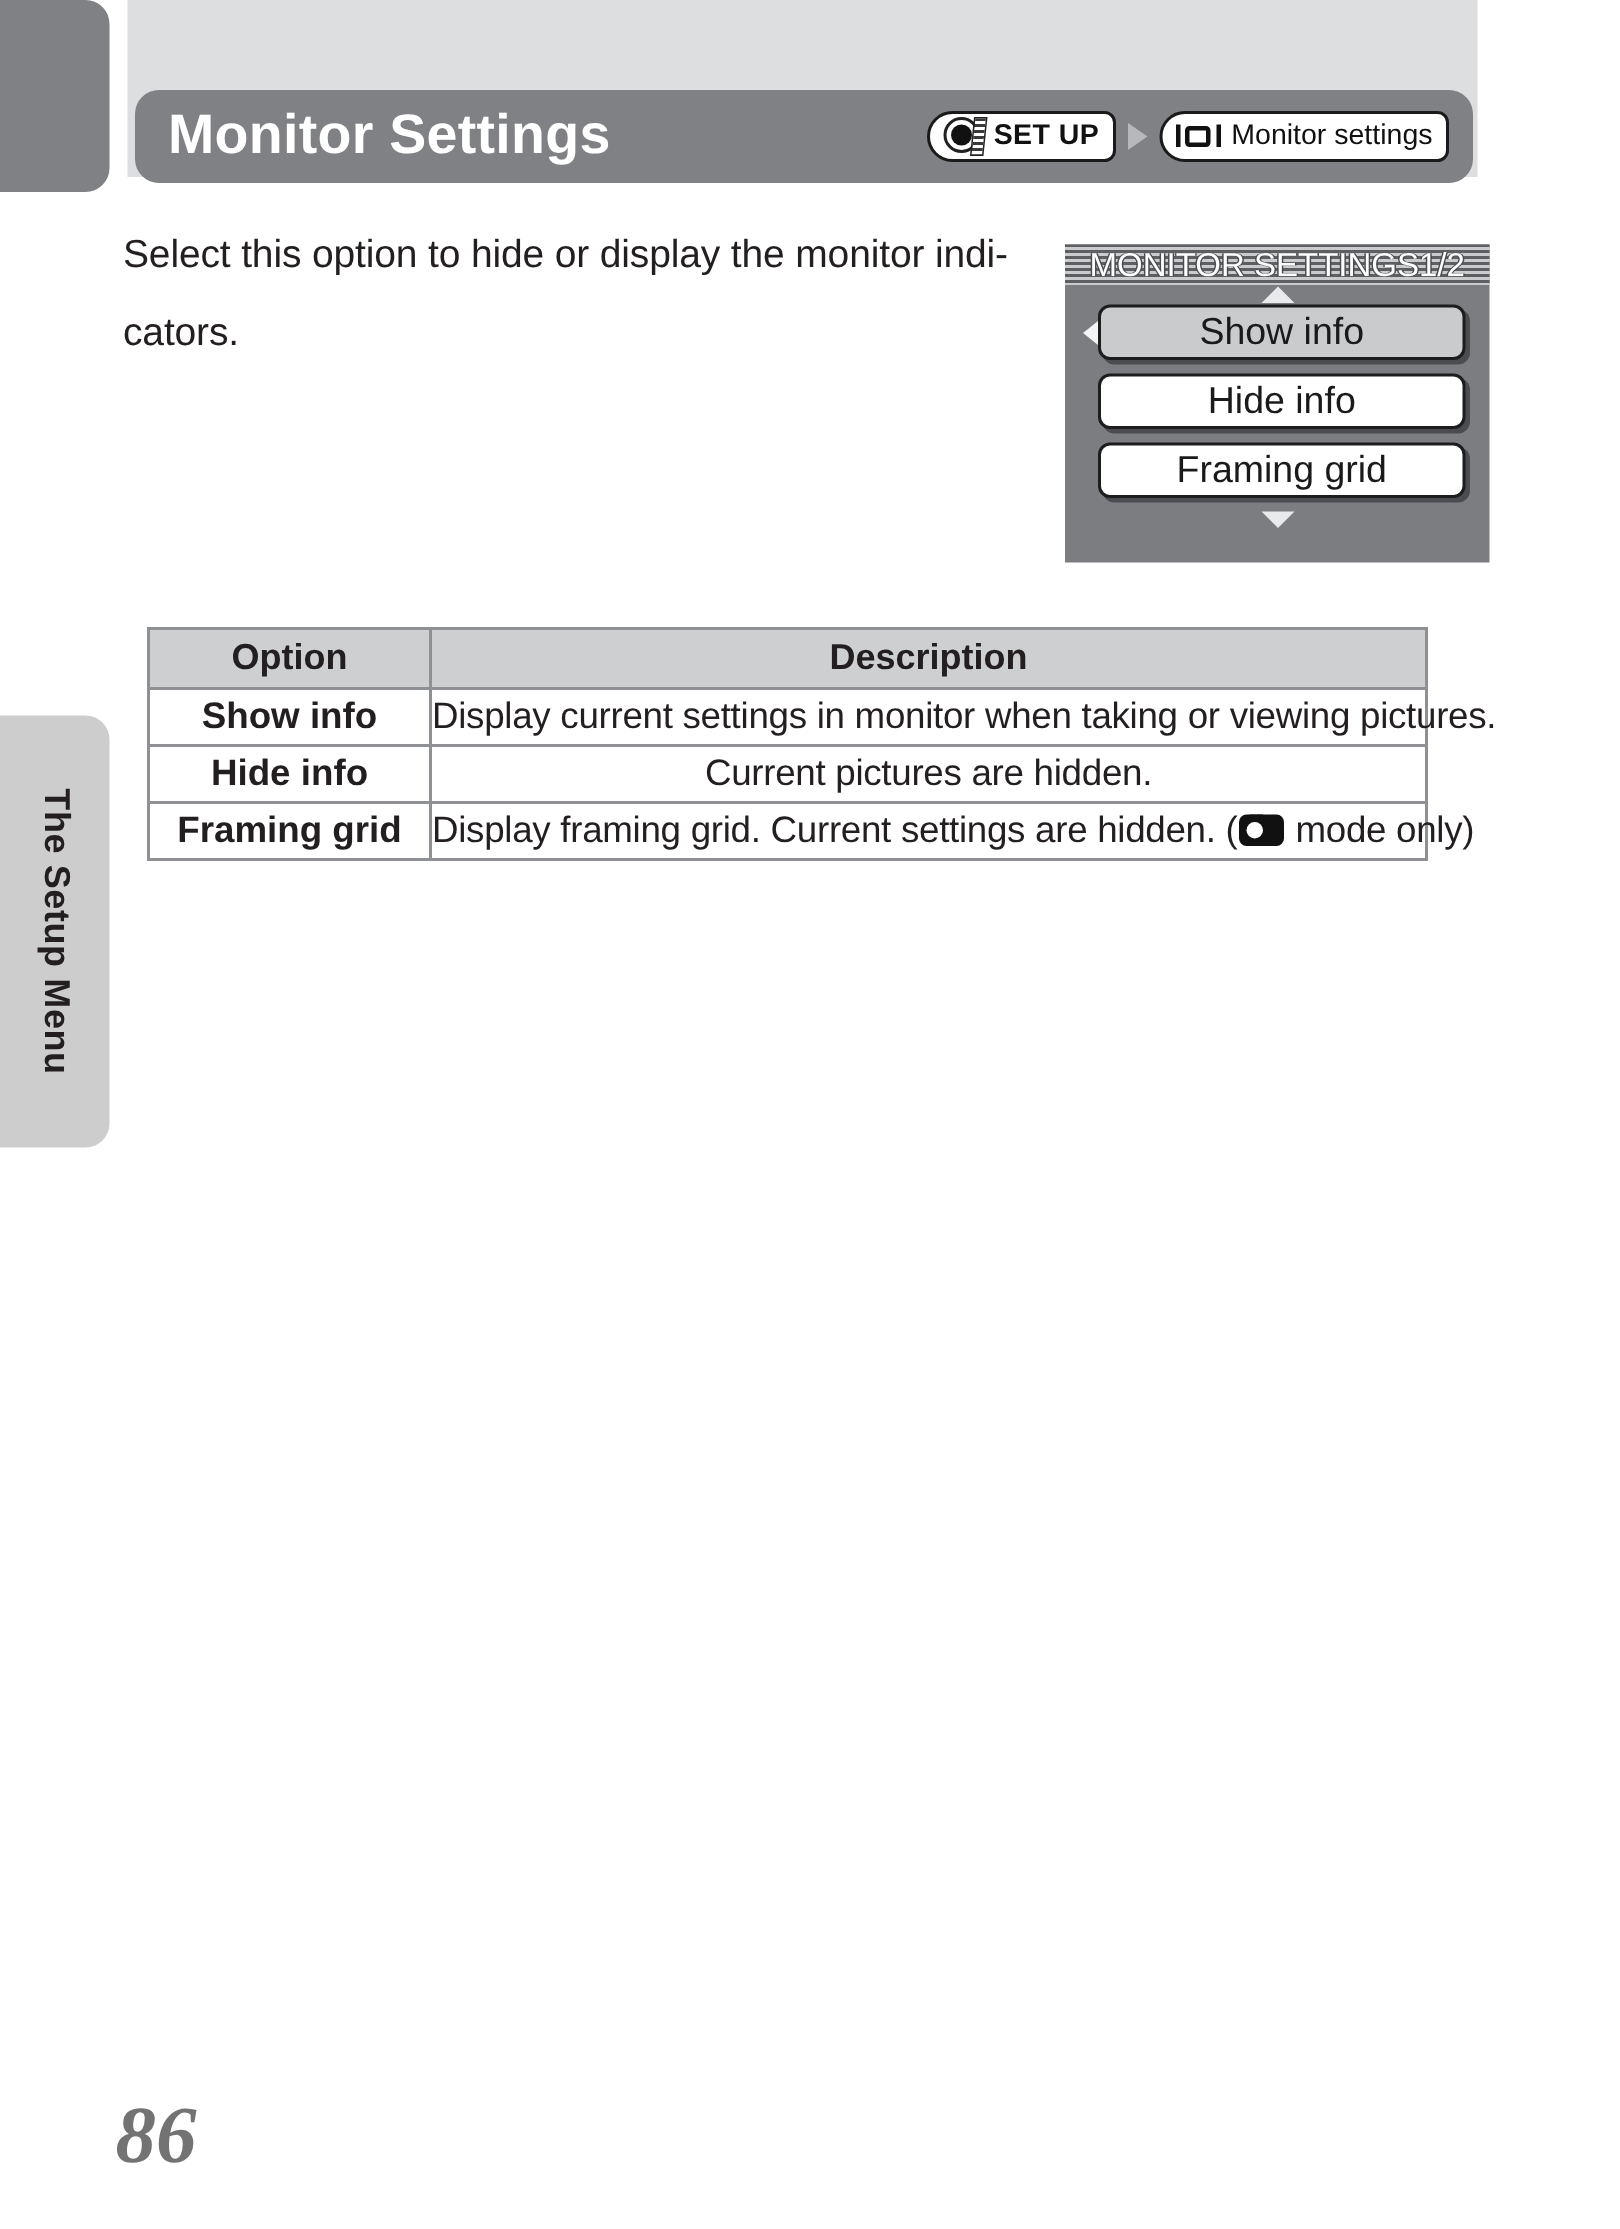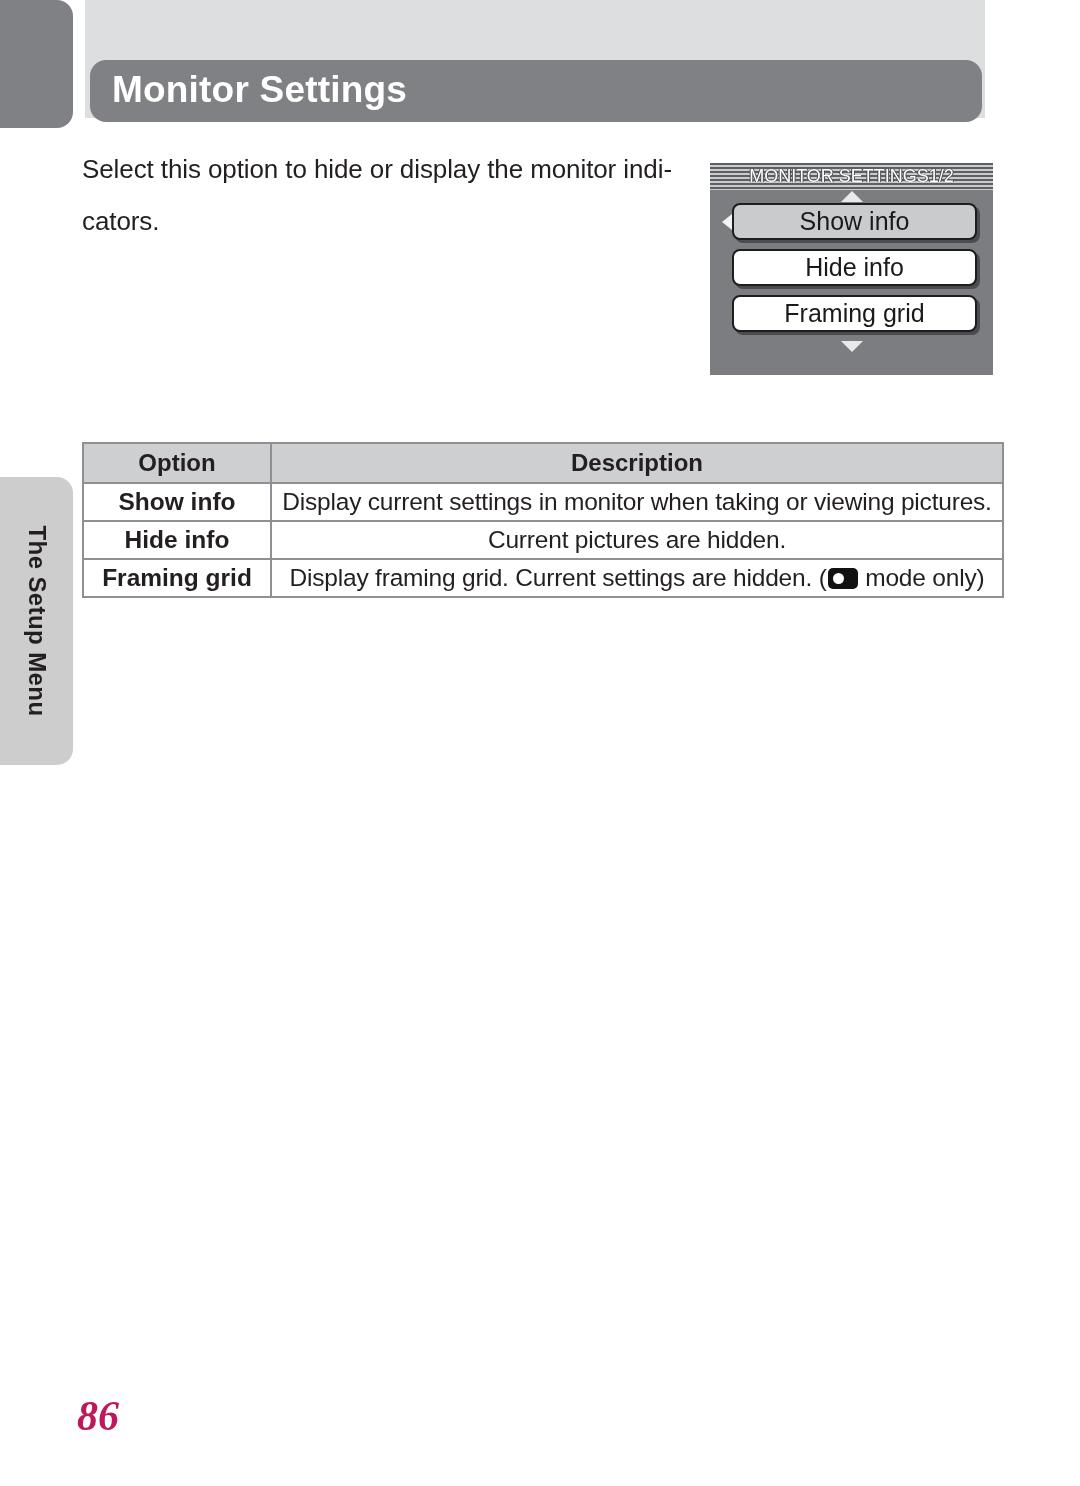--- a/index.html
+++ b/index.html
@@ -190,21 +190,21 @@
     background:
       repeating-linear-gradient(to bottom,
         #5d5f62 0 2px, #c9cbcd 2px 4px);
     display: flex;
     align-items: center;
     justify-content: center;
   }
   .lcd-title {
     position: relative;
     color: #ffffff;
-    font-size: 18px;
+    font-size: 22px;
     letter-spacing: 0px;
     white-space: nowrap;
     text-shadow: 1px 0 0 #4a4c4f, -1px 0 0 #4a4c4f;
   }
   .lcd-arrow {
     width: 0; height: 0;
     margin: 1px auto 1px auto;
     border-left: 11px solid transparent;
     border-right: 11px solid transparent;
   }
@@ -275,26 +275,25 @@
     white-space: nowrap;
     font-size: 24px;
     font-weight: bold;
     color: #231f20;
     letter-spacing: 0.4px;
   }
 
   
   .opt-table {
     position: absolute;
-    left: 82px;
+    left: 98px;
     top: 418px;
-    width: 922px;
+    width: 854px;
     border-collapse: collapse;
     table-layout: fixed;
-    margin-top: 24px;
   }
   .opt-table td, .opt-table th {
     border: 2px solid #8e9093;
     padding: 0;
     vertical-align: middle;
   }
   .opt-table th {
     background: #cdcfd1;
     height: 38px;
     font-size: 24px;
@@ -352,35 +351,56 @@
     background: #111;
   }
 
   
   .page-num {
     position: absolute;
     left: 77px;
     top: 1392px;
     font-family: "Liberation Serif", serif;
     font-style: italic;
-    font-size: 42px;
-    font-weight: bold;
-    color: #be185d;
+    font-size: 54px;
+    font-weight: bold;
+    color: #737373;
   }
 </style>
 </head>
 <body>
 
 <div class="top-band"></div>
 
 <div class="chapter-tab"></div>
 
 <div class="header-bar">
   <div class="header-title">Monitor Settings</div>
 
+  <div class="crumbs">
+    <div class="badge pill-left">
+      <span class="dial-icon">
+        <span class="ring"></span>
+        <span class="dot"></span>
+        <span class="ridge"></span>
+      </span>
+      <span class="badge-text strong">SET UP</span>
+    </div>
+
+    <span class="crumb-arrow"></span>
+
+    <div class="badge pill-left">
+      <span class="monitor-icon">
+        <span class="tick l"></span>
+        <span class="screen"></span>
+        <span class="tick r"></span>
+      </span>
+      <span class="badge-text">Monitor settings</span>
+    </div>
+  </div>
 </div>
 
 <div class="body-text">Select this option to hide or display the monitor indi-cators.</div>
 
 <div class="lcd">
   <div class="lcd-titlebar">
     <span class="lcd-title">MONITOR SETTINGS1/2</span>
   </div>
 
   <div class="lcd-arrow up"></div>

